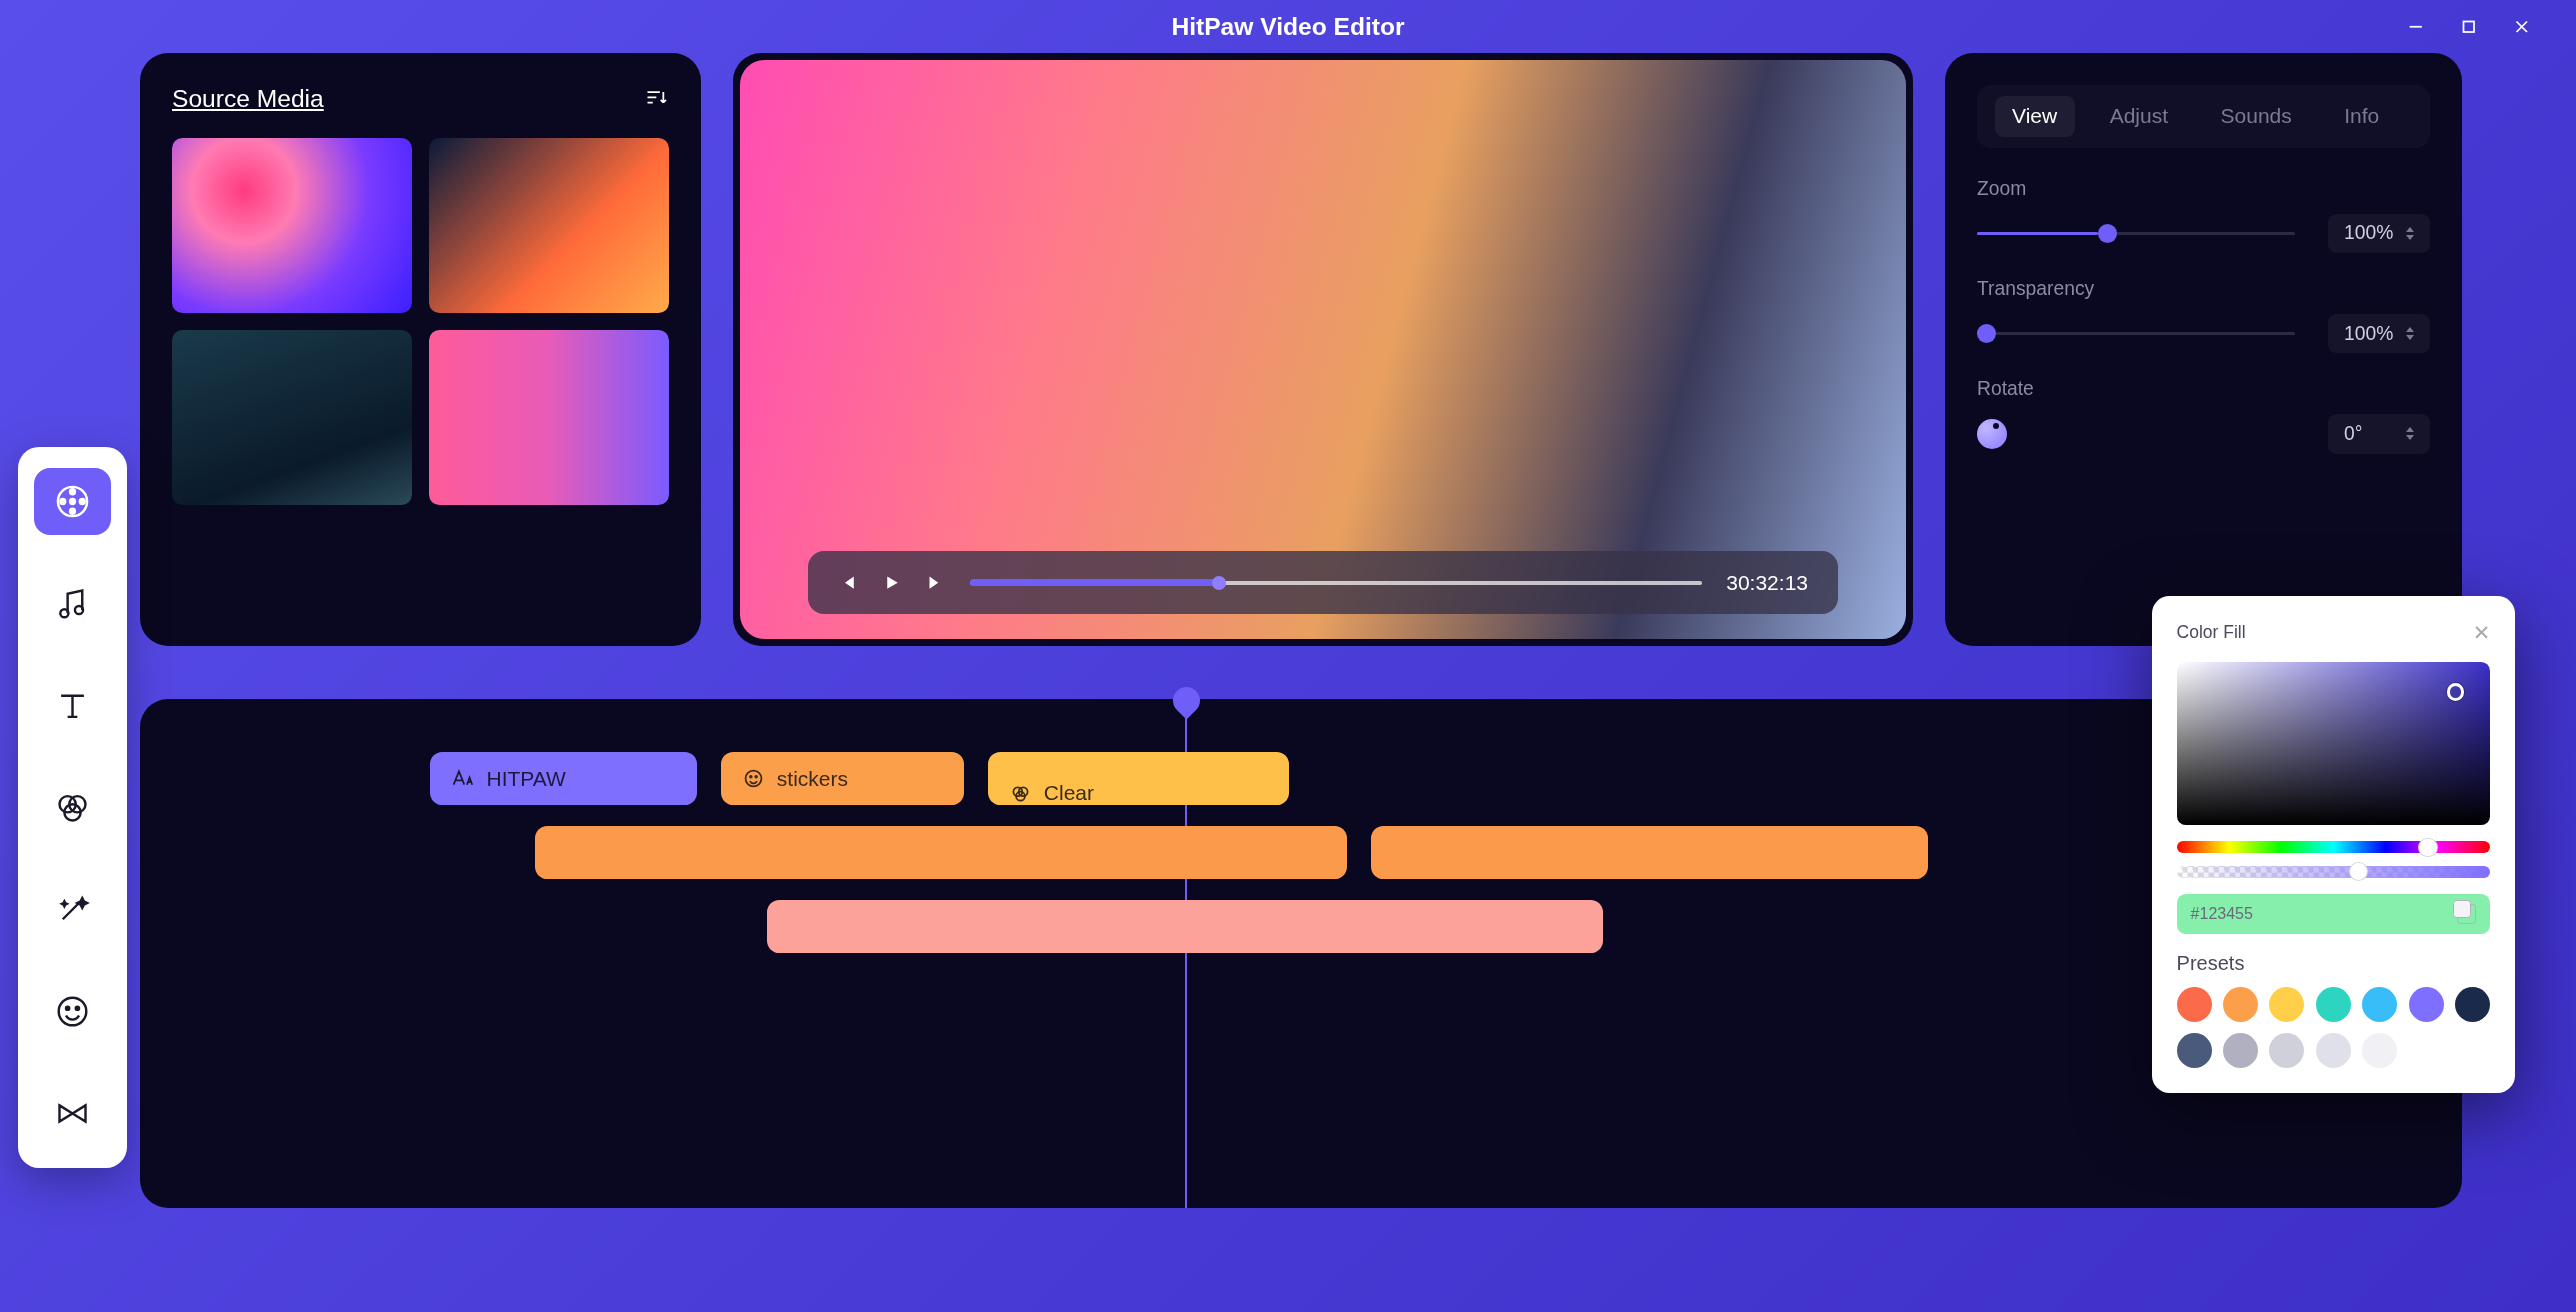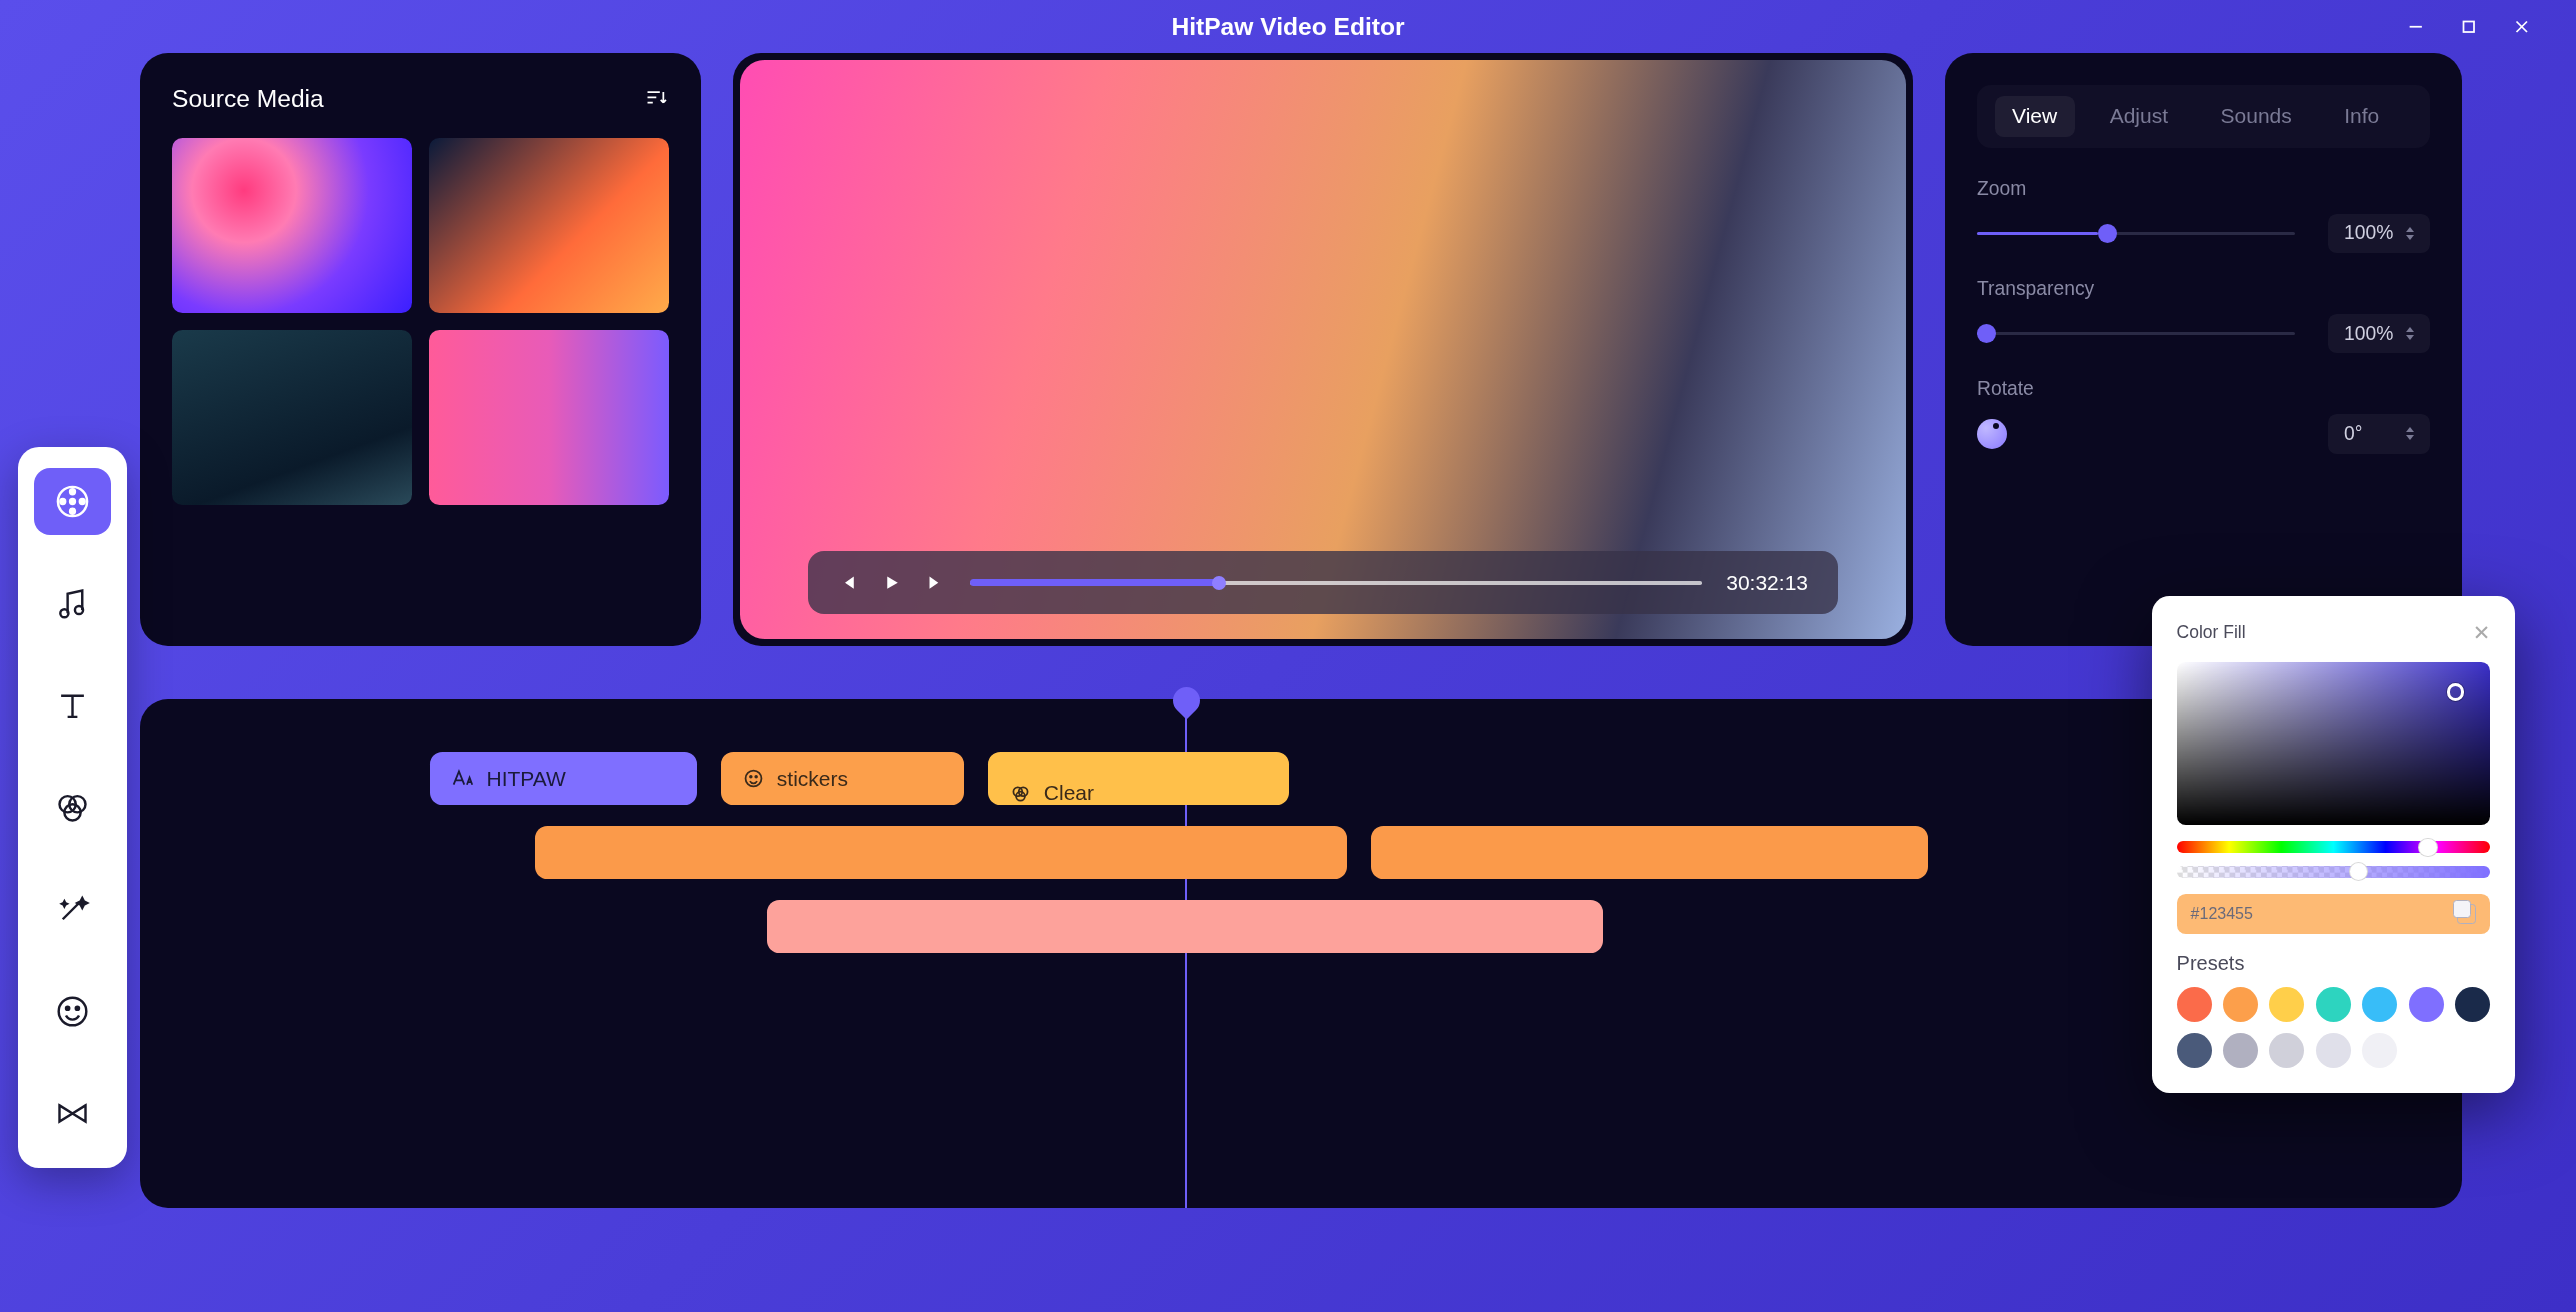--- a/index.html
+++ b/index.html
@@ -14,21 +14,21 @@
 
 .toolbar { position: absolute; left: 17.5px; top: 447px; width: 109px; background: #fff; border-radius: 21px; padding: 21px 0; display: flex; flex-direction: column; align-items: center; gap: 35px; box-shadow: 0 14px 44px rgba(0,0,0,.3); }
 .tool { width: 77px; height: 67px; border-radius: 16px; display: flex; align-items: center; justify-content: center; cursor: pointer; }
 .tool.active { background: #6f5ff8; color: #fff; }
 .tool svg { width: 39px; height: 39px; }
 
 .panel { background: #0a0820; border-radius: 28px; padding: 32px; }
 
 .source-panel { width: 561px; }
 .source-header { display: flex; justify-content: space-between; align-items: center; margin-bottom: 24.6px; }
-.source-title { color: #fff; font-size: 24.6px; font-weight: 500; }
+.source-title { color: #fff; font-size: 24.6px; font-weight: 500; text-decoration: underline; }
 .media-grid { display: grid; grid-template-columns: 1fr 1fr; gap: 17.5px; }
 .thumb { height: 175px; border-radius: 10.5px; }
 .t1 { background: radial-gradient(circle at 30% 30%, #ff3b7f 0%, #ff7bb3 25%, #7a3bff 60%, #3b1fff 100%); }
 .t2 { background: linear-gradient(135deg, #0a1a3a 0%, #ff6b3a 60%, #ffab4a 100%); }
 .t3 { background: linear-gradient(160deg, #1a3a4a 0%, #0a1a2a 70%, #2a4a5a 100%); }
 .t4 { background: linear-gradient(90deg, #ff5b99 0%, #e85bb8 50%, #7b5bff 100%); }
 
 .preview-panel { flex: 1; padding: 7px; border-radius: 28px; position: relative; }
 .preview-img { width: 100%; height: 579px; border-radius: 24.6px; background: linear-gradient(105deg, #ff4db3 0%, #ff7a8a 28%, #e8a060 55%, #3a3a5a 78%, #9ab0e0 100%); position: relative; }
 .playbar { position: absolute; bottom: 24.6px; left: 68px; right: 68px; height: 63px; background: rgba(55,50,72,.78); border-radius: 16px; display: flex; align-items: center; gap: 24.6px; padding: 0 30px; }
@@ -73,21 +73,21 @@
 
 .color-popup { position: absolute; right: 61px; top: 596px; width: 363px; background: #fff; border-radius: 17.5px; padding: 24.6px; box-shadow: 0 21px 70px rgba(0,0,0,.5); }
 .cp-head { display:flex; justify-content:space-between; align-items:center; margin-bottom:17.5px; }
 .cp-title { color:#4a4a5a; font-size:17.5px; font-weight:500; }
 .cp-close { color:#aaa; font-size:21px; cursor:pointer; }
 .cp-grad { height: 163px; border-radius: 8.8px; background: linear-gradient(to bottom, rgba(0,0,0,0), #000), linear-gradient(to right, #fff, #3a2fc7); position: relative; margin-bottom: 16px; }
 .cp-picker { position:absolute; top:21px; right:26px; width:17.5px; height:17.5px; border:3.5px solid #fff; border-radius:50%; box-shadow:0 0 0 0.9px rgba(0,0,0,.3); }
 .cp-hue { height: 12.3px; border-radius: 6.1px; background: linear-gradient(to right, #ff0000, #ffff00, #00ff00, #00ffff, #0000ff, #ff00ff, #ff0000); position:relative; margin-bottom:12.3px; }
 .cp-alpha { height:12.3px; border-radius:6.1px; background: linear-gradient(to right, transparent, #7f6fff), repeating-conic-gradient(#ddd 0% 25%, #fff 0% 50%) 0/10.5px 10.5px; position:relative; margin-bottom:16px; }
 .cp-sl-knob { position:absolute; top:-3.5px; width:19.3px; height:19.3px; background:#fff; border:0.9px solid rgba(0,0,0,.15); border-radius:50%; }
-.cp-hex { display:flex; align-items:center; background:#fdba74; border-radius:8.8px; padding:10.5px 14px; margin-bottom:17.5px; }
+.cp-hex { display:flex; align-items:center; background:#86efac; border-radius:8.8px; padding:10.5px 14px; margin-bottom:17.5px; }
 .cp-hex span { color:#6a6a7a; font-size:16px; flex:1; }
 .cp-copy { width:19.3px; height:19.3px; border:1.8px solid #b0b0c0; border-radius:3.5px; position:relative; cursor:pointer; }
 .cp-copy::before { content:''; position:absolute; top:-5.3px; left:-5.3px; width:16px; height:16px; border:1.8px solid #b0b0c0; border-radius:3.5px; background:#f4f4f8; }
 .cp-presets-label { color:#4a4a5a; font-size:20px; font-weight:500; margin-bottom:12.3px; }
 .cp-swatches { display:flex; flex-wrap:wrap; gap:11.4px; }
 .sw { width:35px; height:35px; border-radius:50%; cursor:pointer; }
 </style>
 </head>
 <body>
 

